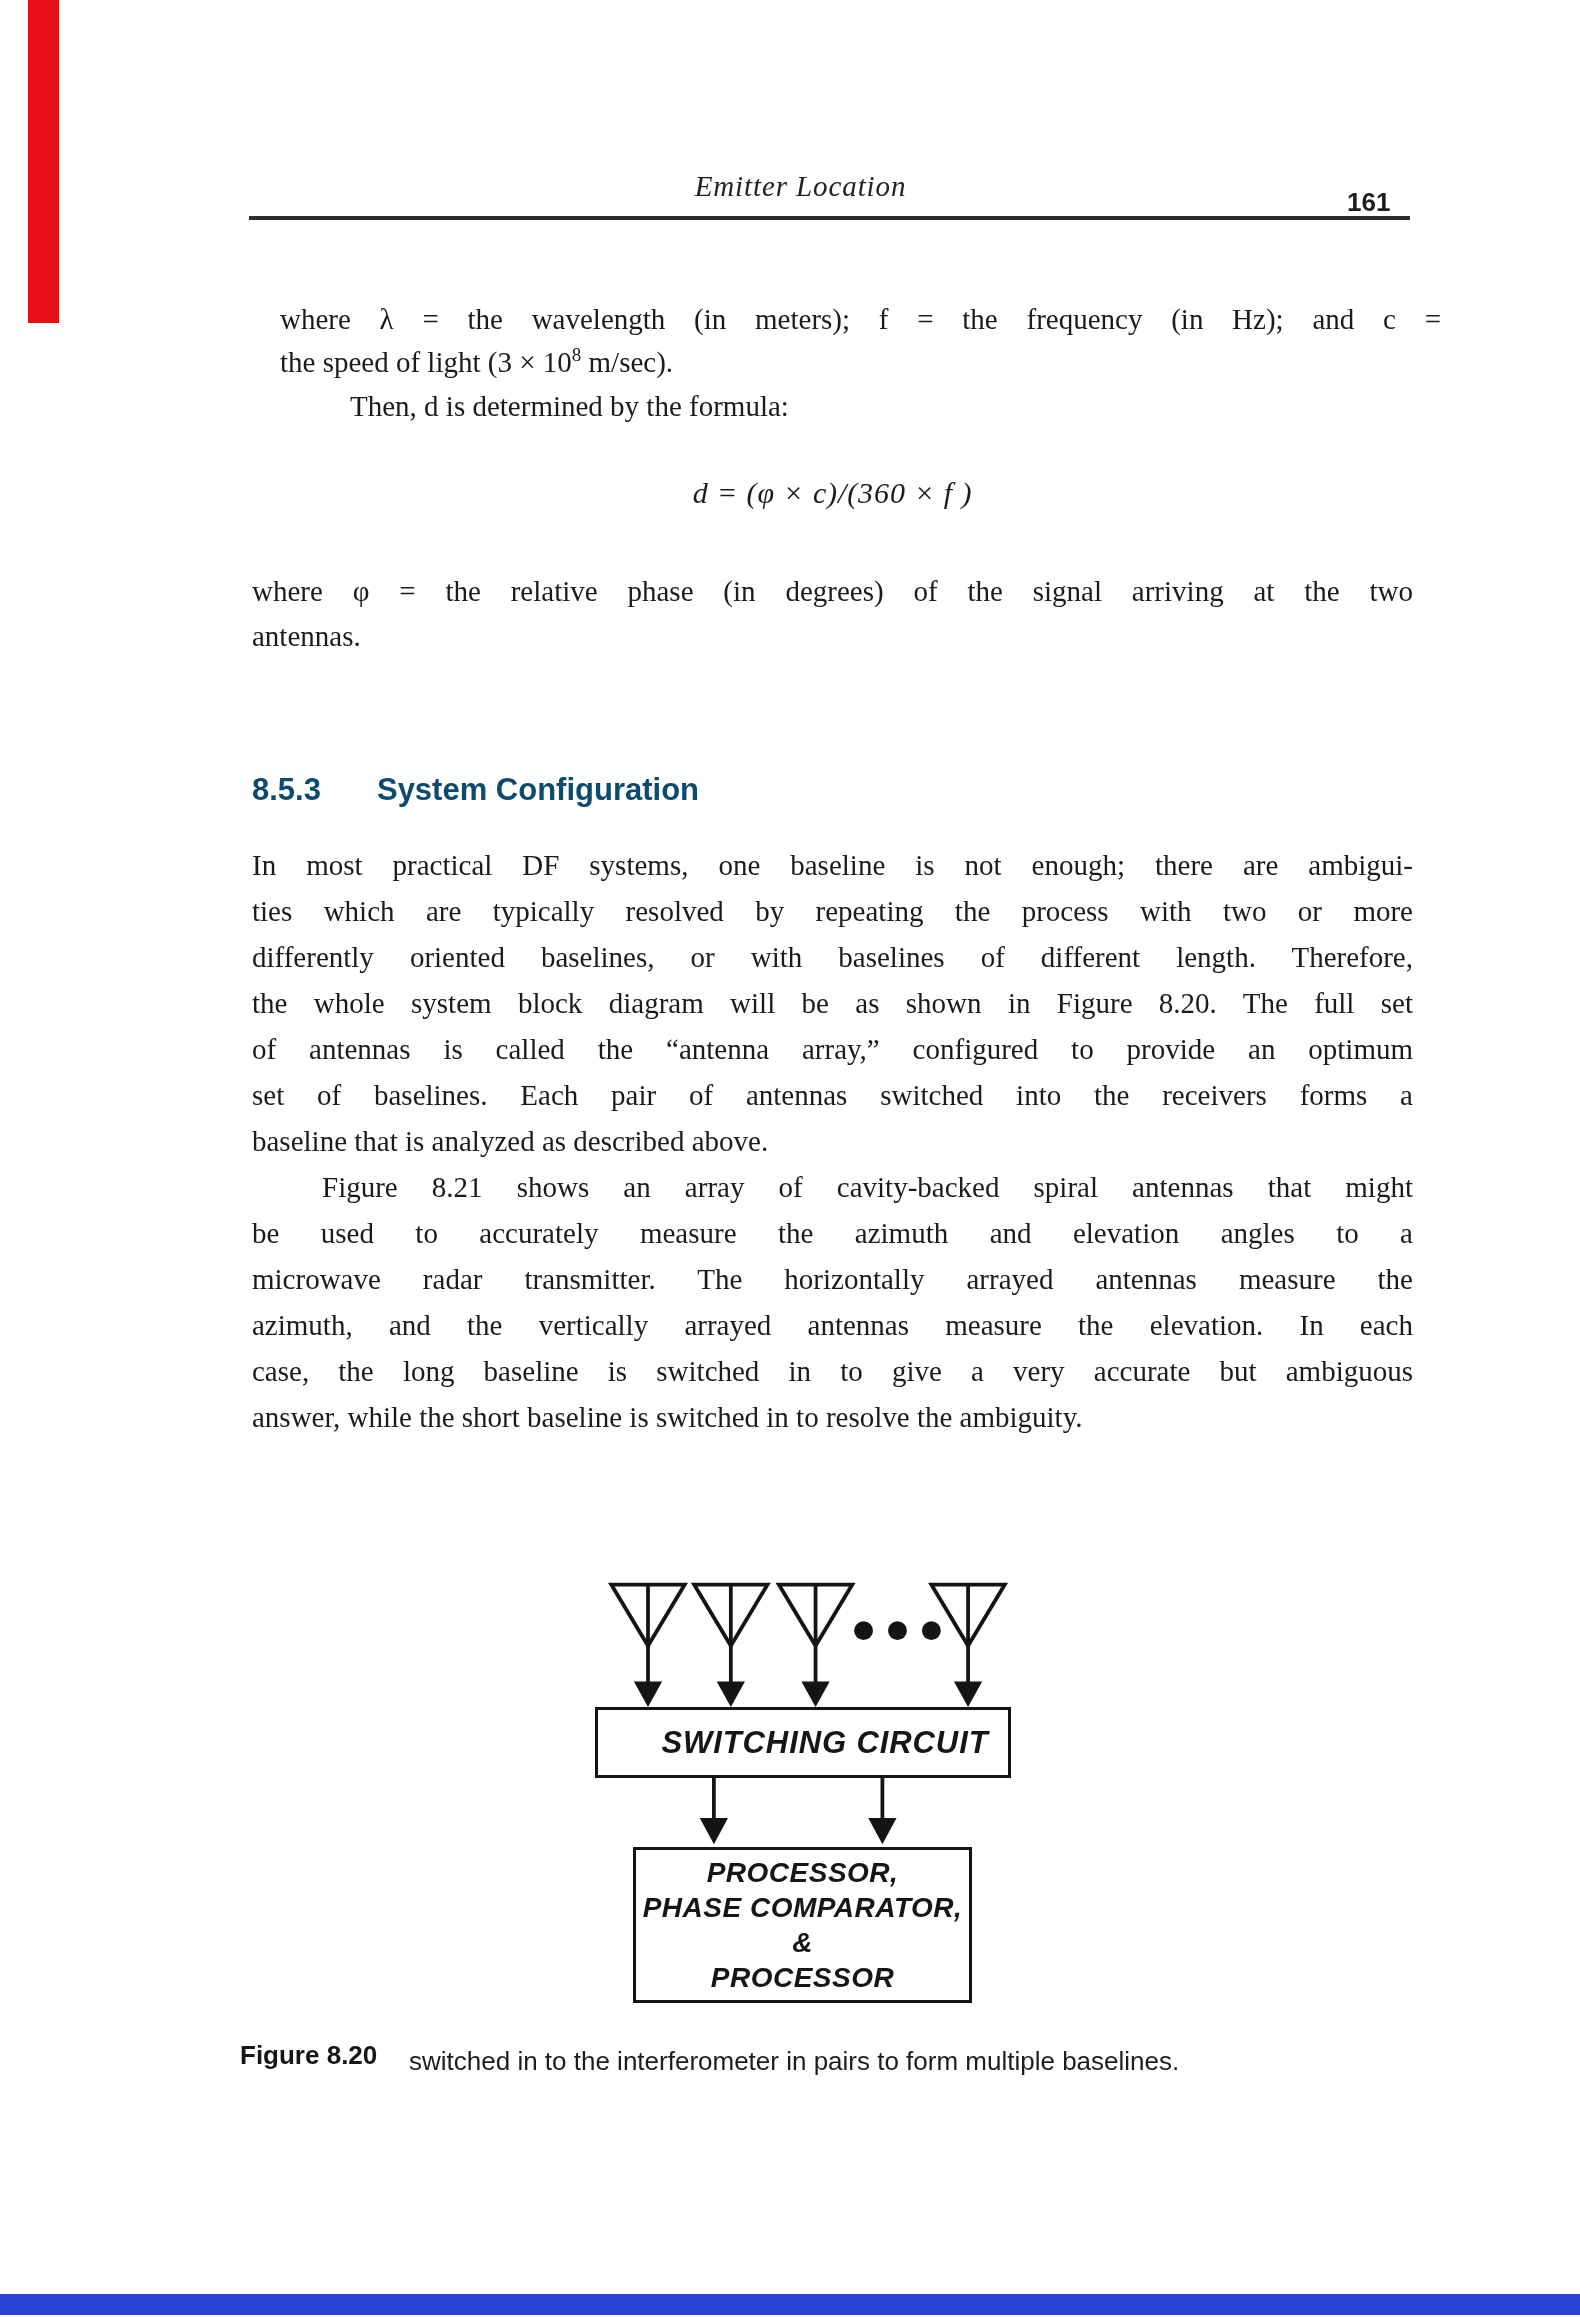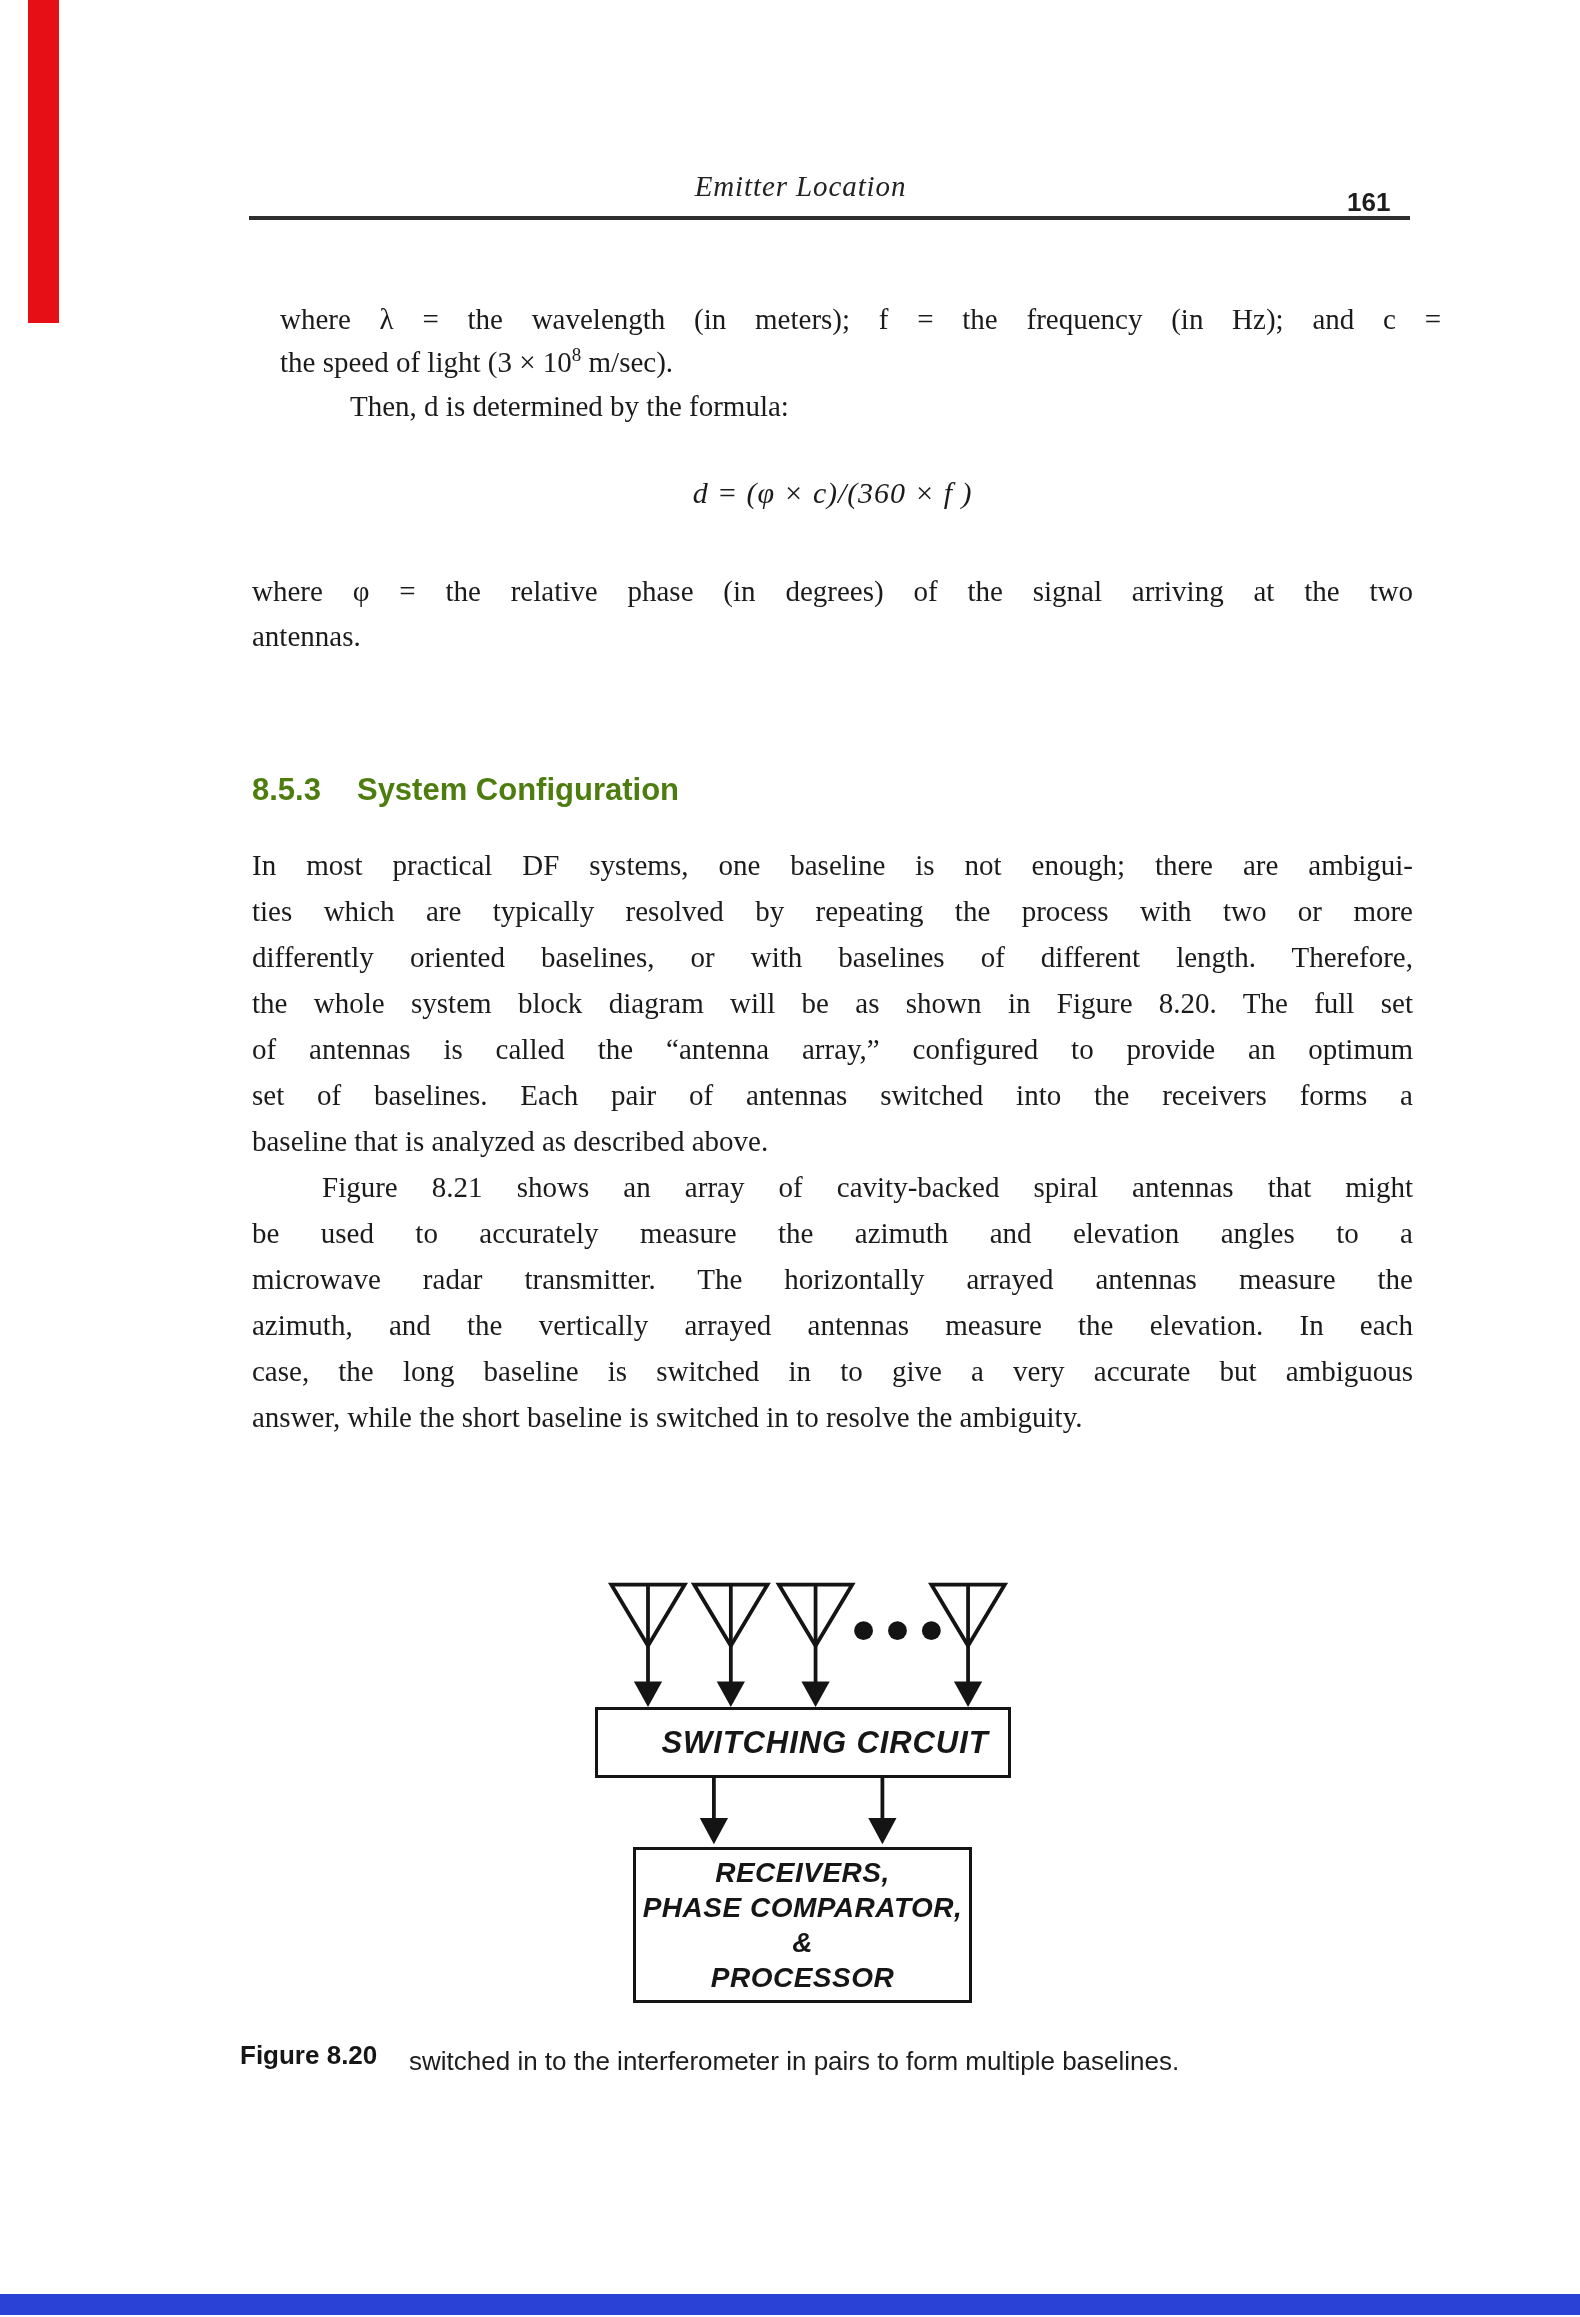--- a/index.html
+++ b/index.html
@@ -22,22 +22,22 @@
   .head-rule { left:249px; top:216px; width:1161px; height:3.8px; background:#2e2e2e; }
   
   .col { left:252px; width:1161px; font-size:29px; }
   .lh46 { line-height:43px;margin-left:28px; } .lh48 { line-height:45px; } .lh49 { line-height:46px; }
   .j { text-align:justify; text-align-last:justify; }
   .l { text-align:left; }
   .ind { padding-left:70px; }
   sup.s8 { font-size:19px; vertical-align:super; line-height:0; }
   .then-line { padding-left:70px; }
   .formula { text-align:center; font-style:italic; font-size:30px; letter-spacing:0.9px; }
-  .sect-head { display:flex; gap:36px; font-family:"Liberation Sans",sans-serif;
-    font-weight:bold; font-size:31px; color:#4d7c0f; }
+  .sect-head { display:flex; gap:56px; font-family:"Liberation Sans",sans-serif;
+    font-weight:bold; font-size:31px; color:#0c4a6e; }
   
   .fig-box { border:3.8px solid #141414; background:#fff; display:flex;
     align-items:center; justify-content:center; text-align:center;
     font-family:"Liberation Sans",sans-serif; font-weight:bold; font-style:italic; color:#161616; }
   .switch-box { left:595px; top:1707px; width:416px; height:71px; font-size:31px; letter-spacing:0.9px;padding-left:44px; }
   .recv-box { left:633px; top:1847px; width:339px; height:156px;
     flex-direction:column; font-size:28px; line-height:35px; letter-spacing:0.5px; }
   .fig-svg { left:565px; top:1577px; }
   
   .cap-label { left:240px; top:2040px; font-family:"Liberation Sans",sans-serif;
@@ -118,21 +118,21 @@
       <circle cx="389" cy="57" r="10"></circle>
       <polygon points="143,256 173,256 158,284"></polygon>
       <polygon points="322,256 352,256 337,284"></polygon>
     </g>
   </svg>
 
   <div class="abs fig-box switch-box">
     <span>SWITCHING CIRCUIT</span>
   </div>
   <div class="abs fig-box recv-box">
-    <div>RECEIVERS,</div>
+    <div>PROCESSOR,</div>
     <div>PHASE COMPARATOR,</div>
     <div>&amp;</div>
     <div>PROCESSOR</div>
   </div>
 
   <div class="abs cap-label">Figure 8.20</div>
   <div class="abs cap-text">
     <div class="l">switched in to the interferometer in pairs to form multiple baselines.</div>
   </div>
 

